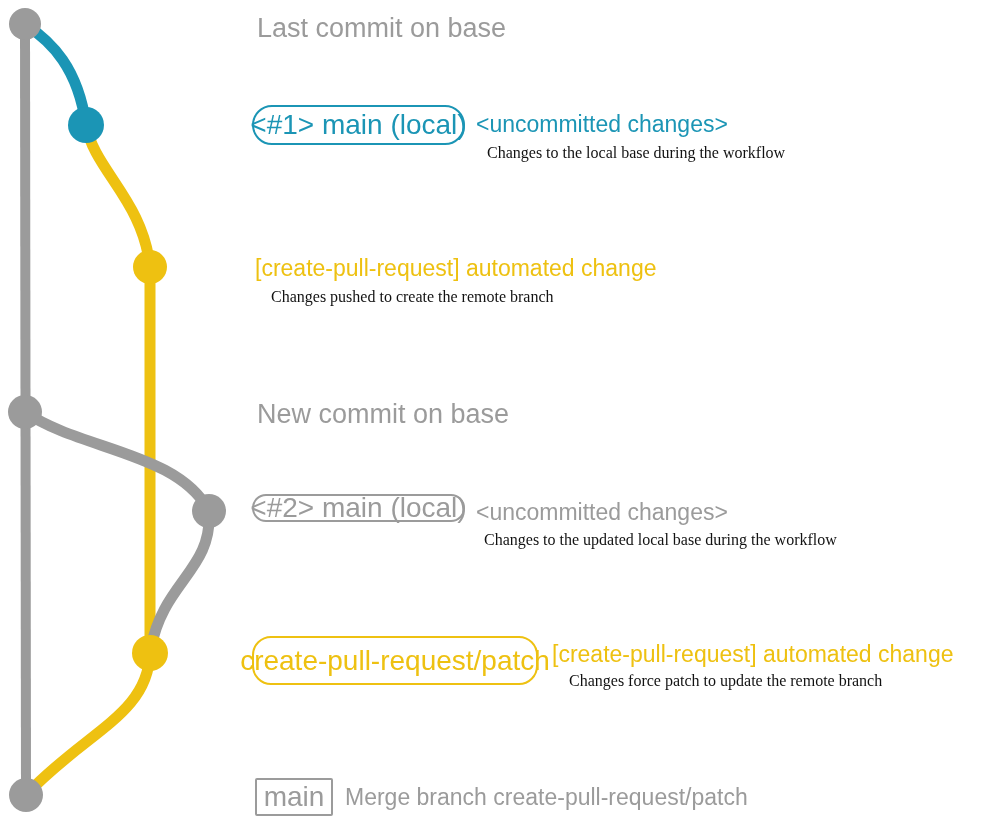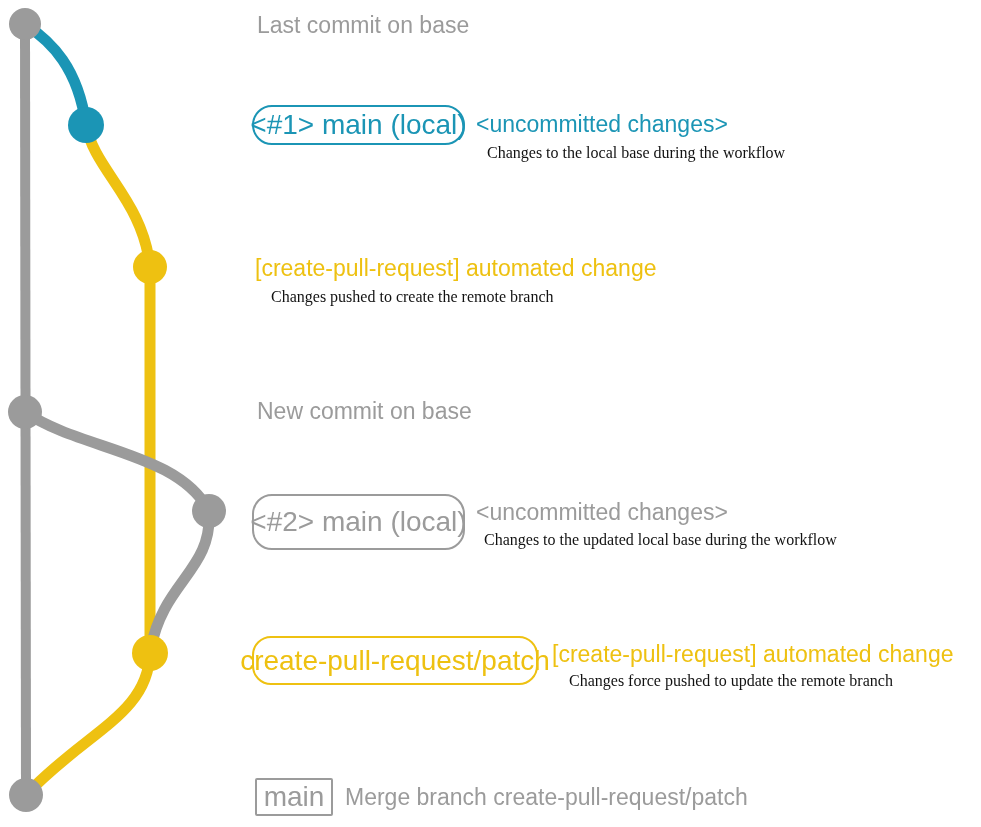--- a/index.html
+++ b/index.html
@@ -7,21 +7,21 @@
     position: relative;
     width: 981px;
     height: 827px;
     background: #ffffff;
     font-family: "Liberation Sans", sans-serif;
     overflow: hidden;
   }
   .abs { position: absolute; white-space: nowrap; line-height: 1.12; }
 
   .heading-gray {
-    font-size: 23px;
+    font-size: 27px;
     color: var(--c-heading_gray);
   }
   .title-local  { font-size: 23px; color: var(--c-local); }
   .title-remote { font-size: 23px; color: var(--c-remote); }
   .title-base   { font-size: 23px; color: var(--c-heading_gray); }
 
   .subtitle {
     font-family: "Liberation Serif", serif;
     font-size: 16px;
     color: var(--c-subtitle_dark);
@@ -79,24 +79,24 @@
 
   <div class="badge local" style="left:252px; top:105px; width:213px; height:40px;">&lt;#1&gt; main (local)</div>
   <div class="abs title-local" style="left:476px; top:112px;">&lt;uncommitted changes&gt;</div>
   <div class="abs subtitle" style="left:487px; top:144px;">Changes to the local base during the workflow</div>
 
   <div class="abs title-remote" style="left:255px; top:256px;">[create-pull-request] automated change</div>
   <div class="abs subtitle" style="left:271px; top:288px;">Changes pushed to create the remote branch</div>
 
   <div class="abs heading-gray" style="left:257px; top:399px;">New commit on base</div>
 
-  <div class="badge base" style="left:252px; top:494px; width:213px; height:56px;">&lt;#2&gt; main (local)</div>
+  <div class="badge base" style="left:252px; top:494px; width:213px; height:28px;">&lt;#2&gt; main (local)</div>
   <div class="abs title-base" style="left:476px; top:500px;">&lt;uncommitted changes&gt;</div>
   <div class="abs subtitle" style="left:484px; top:531px;">Changes to the updated local base during the workflow</div>
 
   <div class="badge remote" style="left:252px; top:636px; width:286px; height:49px;">create-pull-request/patch</div>
   <div class="abs title-remote" style="left:552px; top:642px;">[create-pull-request] automated change</div>
-  <div class="abs subtitle" style="left:569px; top:672px;">Changes force pushed to update the remote branch</div>
+  <div class="abs subtitle" style="left:569px; top:672px;">Changes force patch to update the remote branch</div>
 
   <div class="badge base small-radius" style="left:255px; top:778px; width:78px; height:38px;">main</div>
   <div class="abs title-base" style="left:345px; top:785px;">Merge branch create-pull-request/patch</div>
 
 </div>
 
 </body></html>

